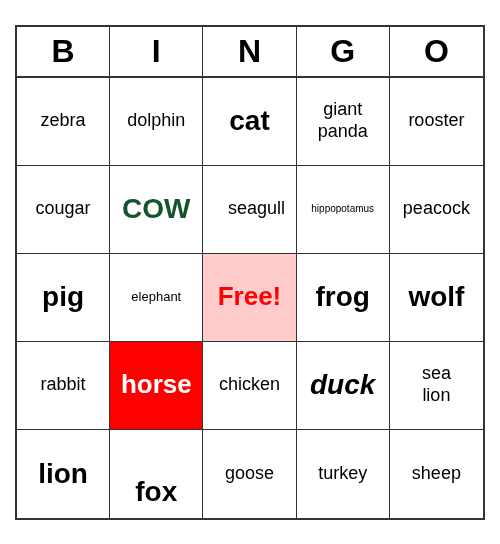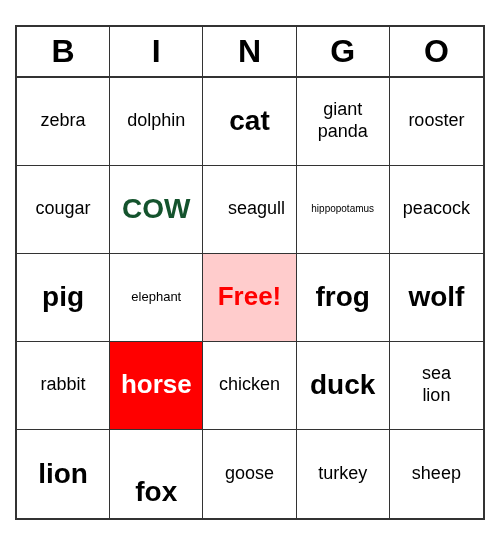--- a/index.html
+++ b/index.html
@@ -111,21 +111,21 @@
       <div class="cell">
         <span class="cell-text" style="font-size: 18px;">rabbit</span>
       </div>
       <div class="cell" style="background-color: red;">
         <span class="cell-text" style="color: #ffffff; font-weight: bold; font-size: 26px;">horse</span>
       </div>
       <div class="cell">
         <span class="cell-text" style="font-size: 18px;">chicken</span>
       </div>
       <div class="cell">
-        <span class="cell-text" style="font-size: 28px; font-weight: bold;">duck</span>
+        <span class="cell-text" style="font-size: 28px; font-weight: bold; font-style: italic;">duck</span>
       </div>
       <div class="cell">
         <span class="cell-text" style="font-size: 18px; white-space: pre-line;">sea
 lion</span>
       </div>
       <div class="cell">
         <span class="cell-text" style="font-size: 28px; font-weight: bold;">lion</span>
       </div>
       <div class="cell">
         <span class="cell-text" style="font-size: 28px; font-weight: bold; margin-top: 36px;">fox</span>

